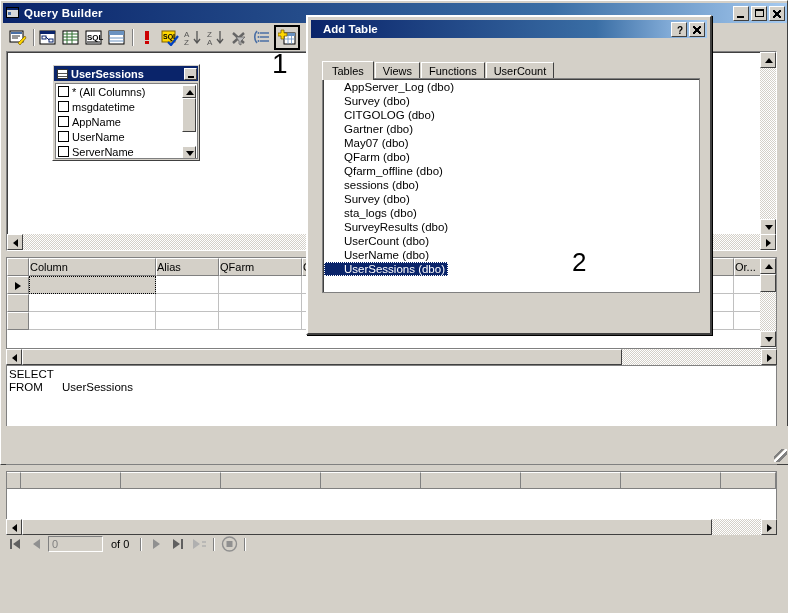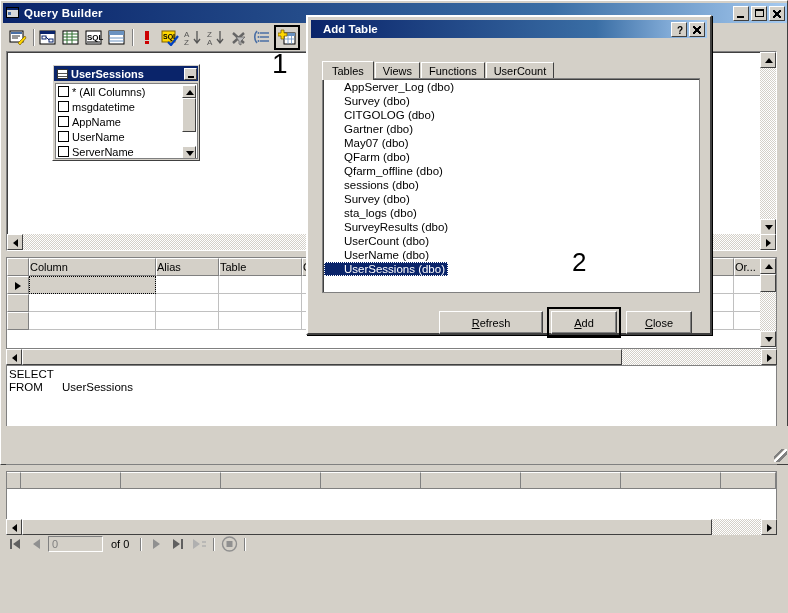--- a/index.html
+++ b/index.html
@@ -372,21 +372,21 @@
             </div>
         </div>
       </div>
     </div>
 
     <div class="pane-grid">
       <div class="grid-hdr">
         <div class="gh" style="width:22px;padding-left:0;"></div>
         <div class="gh" style="width:127px;">Column</div>
         <div class="gh" style="width:63px;">Alias</div>
-        <div class="gh" style="width:83px;">Table</div>
+        <div class="gh" style="width:83px;">QFarm</div>
         <div class="gh" style="width:41px;">Ou...</div>
         <div class="gh" style="flex:1 1 auto;"></div>
         <div class="gh" style="width:42px;">Or...</div>
       </div>
 
       <div class="grid-row">
         <div class="gsel">
             <span class="tri rt"></span>
           </div>
         <div class="gcell cell-active" style="width:127px;"></div>
@@ -548,28 +548,17 @@
       <div class="li">Qfarm_offline (dbo)</div>
       <div class="li">sessions (dbo)</div>
       <div class="li">Survey (dbo)</div>
       <div class="li">sta_logs (dbo)</div>
       <div class="li">SurveyResults (dbo)</div>
       <div class="li">UserCount (dbo)</div>
       <div class="li">UserName (dbo)</div>
       <div class="li" style="padding-left:0;"><span class="li sel">UserSessions (dbo)</span></div>
     </div>
 
-    <div class="dlg-btns">
-      <div class="btn" style="position:absolute;left:131px;top:0;width:104px;height:23px;">
-        <span><span class="ul">R</span>efresh</span>
-      </div>
-      <div class="btn" style="position:absolute;left:243px;top:0;width:66px;height:23px;outline:2px solid #000;outline-offset:2px;">
-        <span><span class="ul">A</span>dd</span>
-      </div>
-      <div class="btn" style="position:absolute;left:318px;top:0;width:66px;height:23px;">
-        <span><span class="ul">C</span>lose</span>
-      </div>
-    </div>
   </div>
 
   <div class="annot" style="left:272px;top:48px;font-size:28px;">1</div>
   <div class="annot" style="left:572px;top:247px;font-size:26px;">2</div>
 </div>
 
 </body></html>

